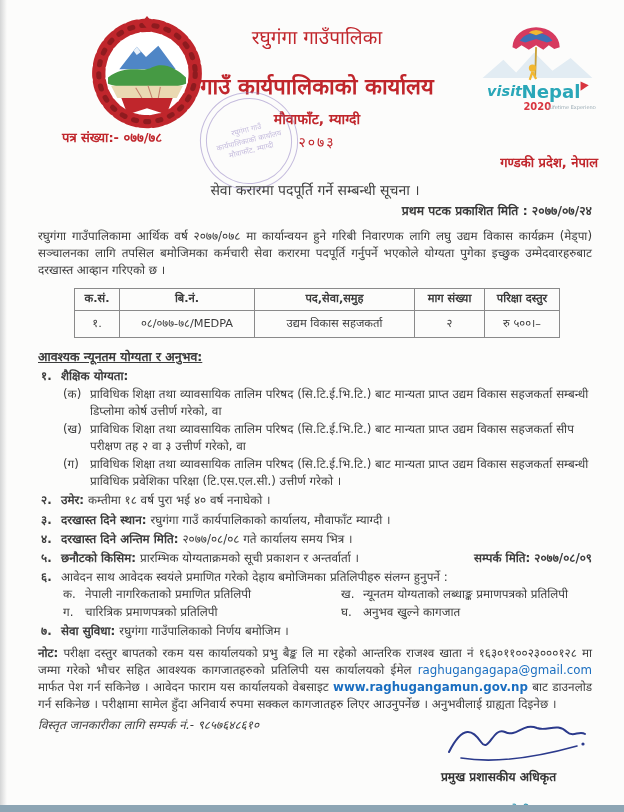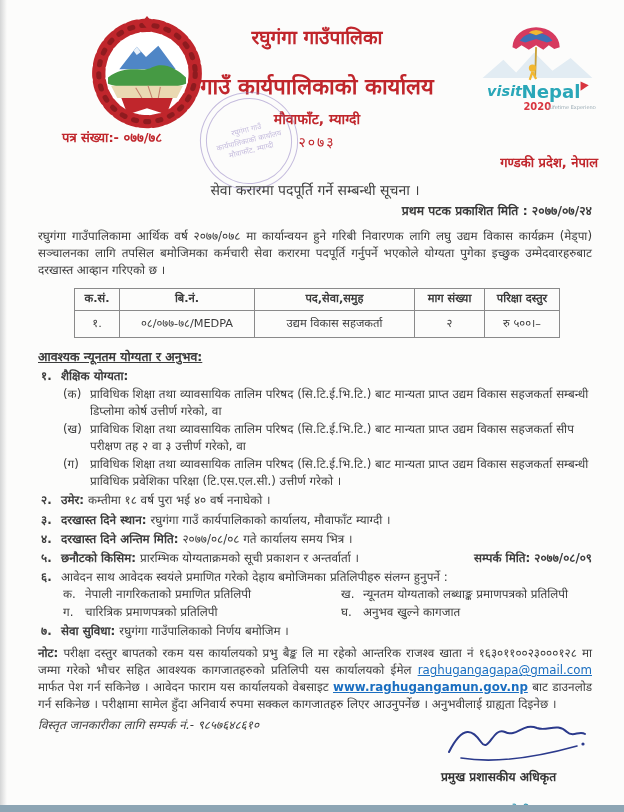--- a/index.html
+++ b/index.html
@@ -16,21 +16,21 @@
     position:relative;width:624px;height:812px;background:#fcfcfb;
     overflow:hidden;color:var(--ink);
   }
   .scan-left-edge{position:absolute;left:0;top:0;bottom:0;width:7px;
     background:linear-gradient(90deg,#b4b6b8,rgba(255,255,255,0));opacity:.55;}
   .scan-bottom-strip{position:absolute;left:0;right:0;bottom:0;height:7px;background:#8da5b4;}
   
   .header{position:absolute;top:0;left:0;right:0;height:178px;}
   .emblem{position:absolute;left:80px;top:16px;width:134px;height:118px;}
   .head-center{position:absolute;left:160px;right:150px;top:24px;text-align:center;color:var(--red);}
-  .hc1{font-size:19px;font-weight:700;}
+  .hc1{font-size:19px;font-weight:400;}
   .hc2{font-size:22px;font-weight:700;margin-top:20px;}
   .hc3{font-size:14px;font-weight:700;margin-top:9px;}
   .hc4{font-size:14px;margin-top:4px;letter-spacing:2px;}
   .letter-no{position:absolute;left:62px;top:128px;color:var(--red);font-weight:700;font-size:13px;}
   .province{position:absolute;right:26px;top:153px;color:var(--red);font-weight:700;font-size:13px;}
   .visit-logo{position:absolute;right:28px;top:22px;width:118px;height:102px;}
   .stamp{
     position:absolute;left:200px;top:92px;width:98px;height:98px;border-radius:50%;
     border:1.5px solid var(--stamp);opacity:.5;transform:rotate(-14deg);color:var(--stamp);
     display:flex;align-items:center;justify-content:center;
@@ -56,21 +56,21 @@
   .lead{font-weight:700;margin-right:4px;white-space:nowrap;}
   .itxt{flex:1;}
   .right-note{margin-left:auto;font-weight:700;white-space:nowrap;padding-left:8px;}
   .sub{display:flex;margin-left:25px;margin-top:1px;}
   .marker{flex:none;width:27px;}
   .docs{display:grid;grid-template-columns:278px 1fr;margin-left:25px;row-gap:1px;}
   .doc{display:flex;}
   .doc .marker{width:22px;}
   .note{text-align:justify;margin-top:5px;}
   .note b{font-weight:700;}
-  .link{color:var(--link);text-decoration:underline;cursor:pointer;}
+  .link{color:var(--link);cursor:pointer;}
   .link.site{font-weight:700;}
   .contact-line{margin-top:3px;font-style:italic;}
   
   .signature-block{position:absolute;right:18px;top:714px;width:215px;text-align:center;}
   .sig-svg{width:160px;height:50px;margin-left:36px;}
   .sig-title{font-size:12.2px;color:#333;font-weight:600;}
   .sig-name{font-size:15px;color:var(--teal2);font-weight:400;margin-top:16px;}
   .sig-title2{font-size:13px;color:var(--teal);font-weight:700;margin-top:2px;}
 </style>
 </head>

